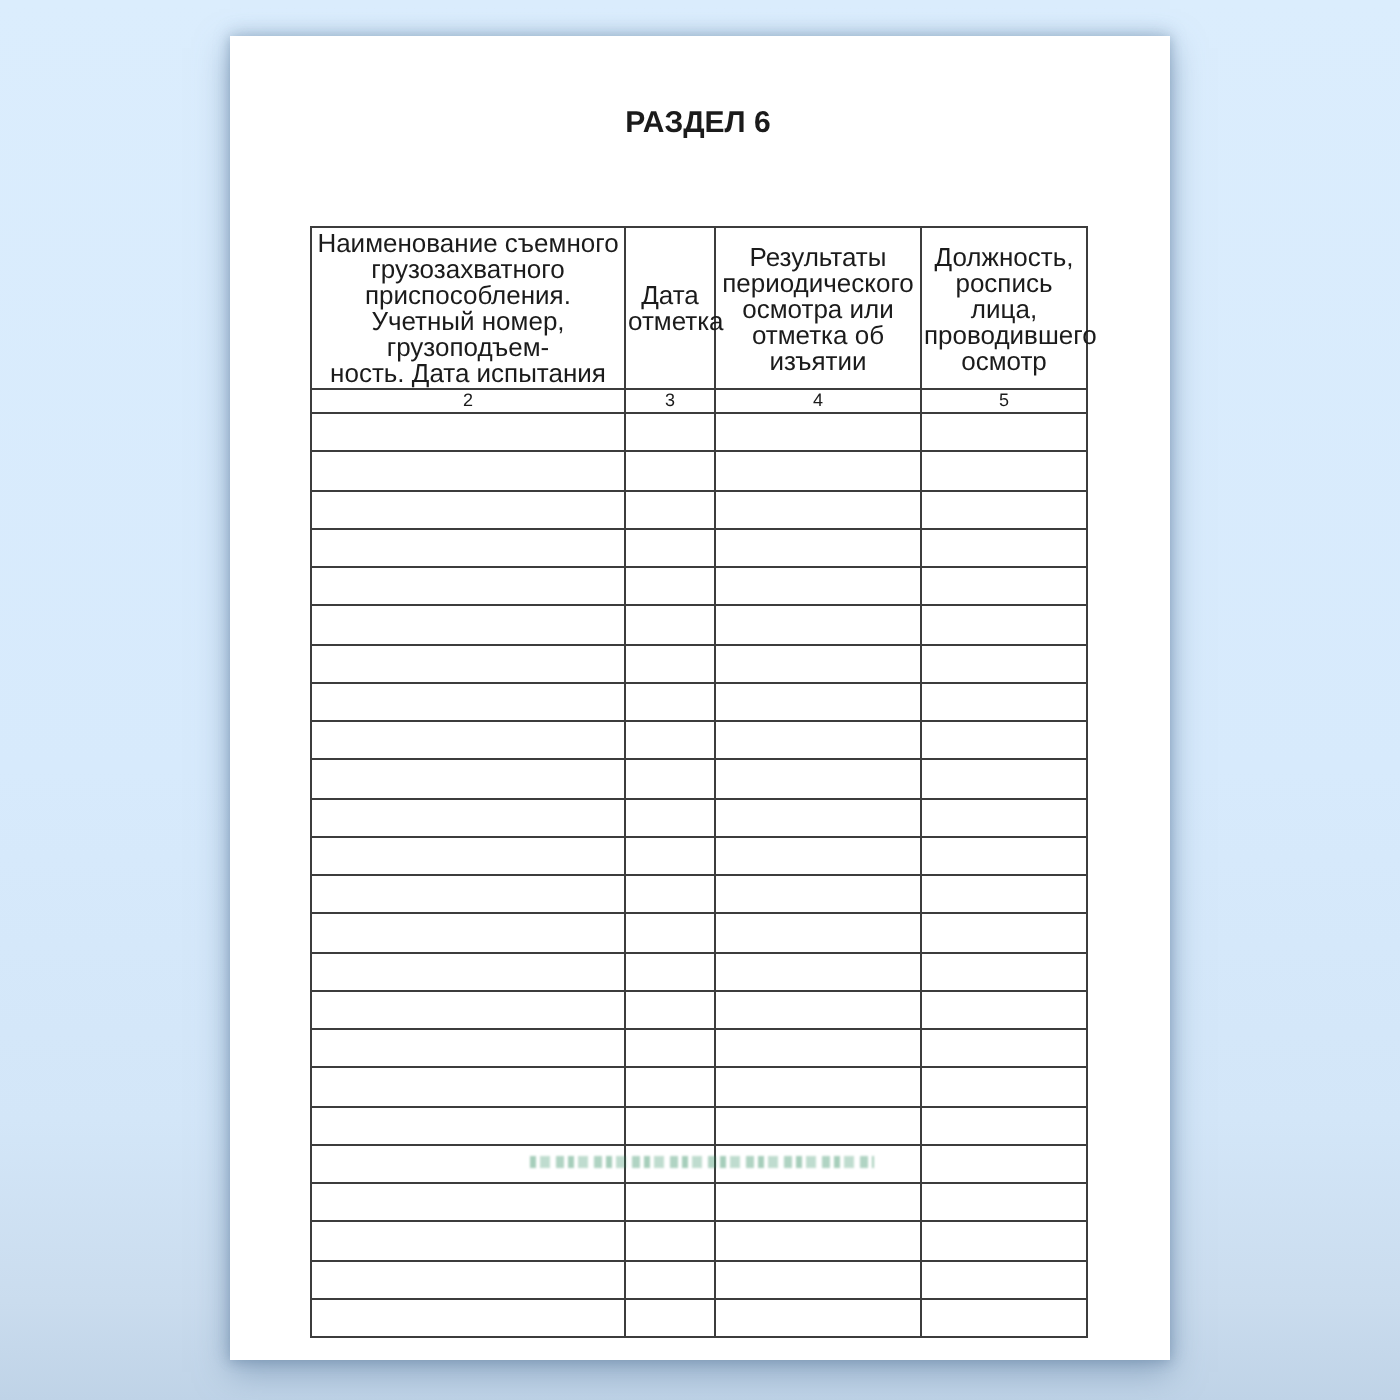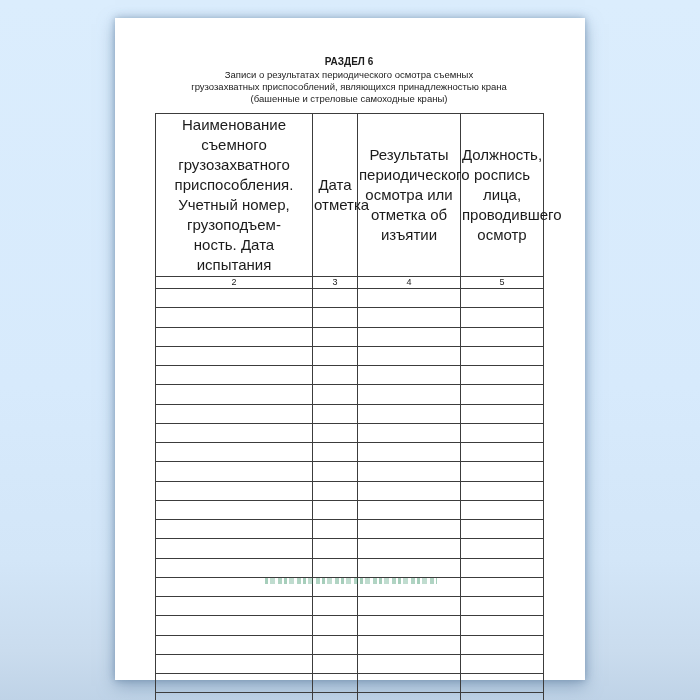--- a/index.html
+++ b/index.html
@@ -35,24 +35,24 @@
   }
   .title-block {
     position: absolute;
     left: 40px;
     top: 38px;
     width: 388px;
     text-align: center;
     color: #1b1b1b;
   }
   .section-title {
-    font-size: 10px;
+    font-size: 15px;
     font-weight: bold;
     line-height: 12px;
-    margin-bottom: 1px;
+    margin-bottom: 8px;
   }
   .subtitle {
     font-size: 9.5px;
     line-height: 12px;
     white-space: pre-line;
   }
   table.form-table {
     position: absolute;
     left: 40px;
     top: 95px;
@@ -68,22 +68,22 @@
     border: 1px solid #3c3c3c;
     padding: 0;
     margin: 0;
     color: #1b1b1b;
     text-align: center;
     vertical-align: middle;
     font-weight: normal;
   }
   .form-table thead th.hdr {
     height: 49px;
-    font-size: 15px;
-    line-height: 20px;
+    font-size: 13px;
+    line-height: 13px;
     white-space: pre-line;
     padding: 1px 1px;
   }
   .form-table tr.num-row td {
     height: 11px;
     font-size: 9px;
     line-height: 11px;
   }
   .form-table tbody tr.data-row td {
     height: 18.25px;
@@ -107,23 +107,20 @@
   }
 </style>
 </head>
 <body>
 
 <div class="stage">
   <div class="paper">
 
     <div class="title-block">
       <div class="section-title">РАЗДЕЛ 6</div>
-      <div class="subtitle">Записи о результатах периодического осмотра съемных
-грузозахватных приспособлений, являющихся принадлежностью крана
-(башенные и стреловые самоходные краны)</div>
     </div>
 
     <table class="form-table">
       <colgroup>
         <col class="c1">
           <col class="c2">
           <col class="c3">
           <col class="c4">
       </colgroup>
       <thead>

